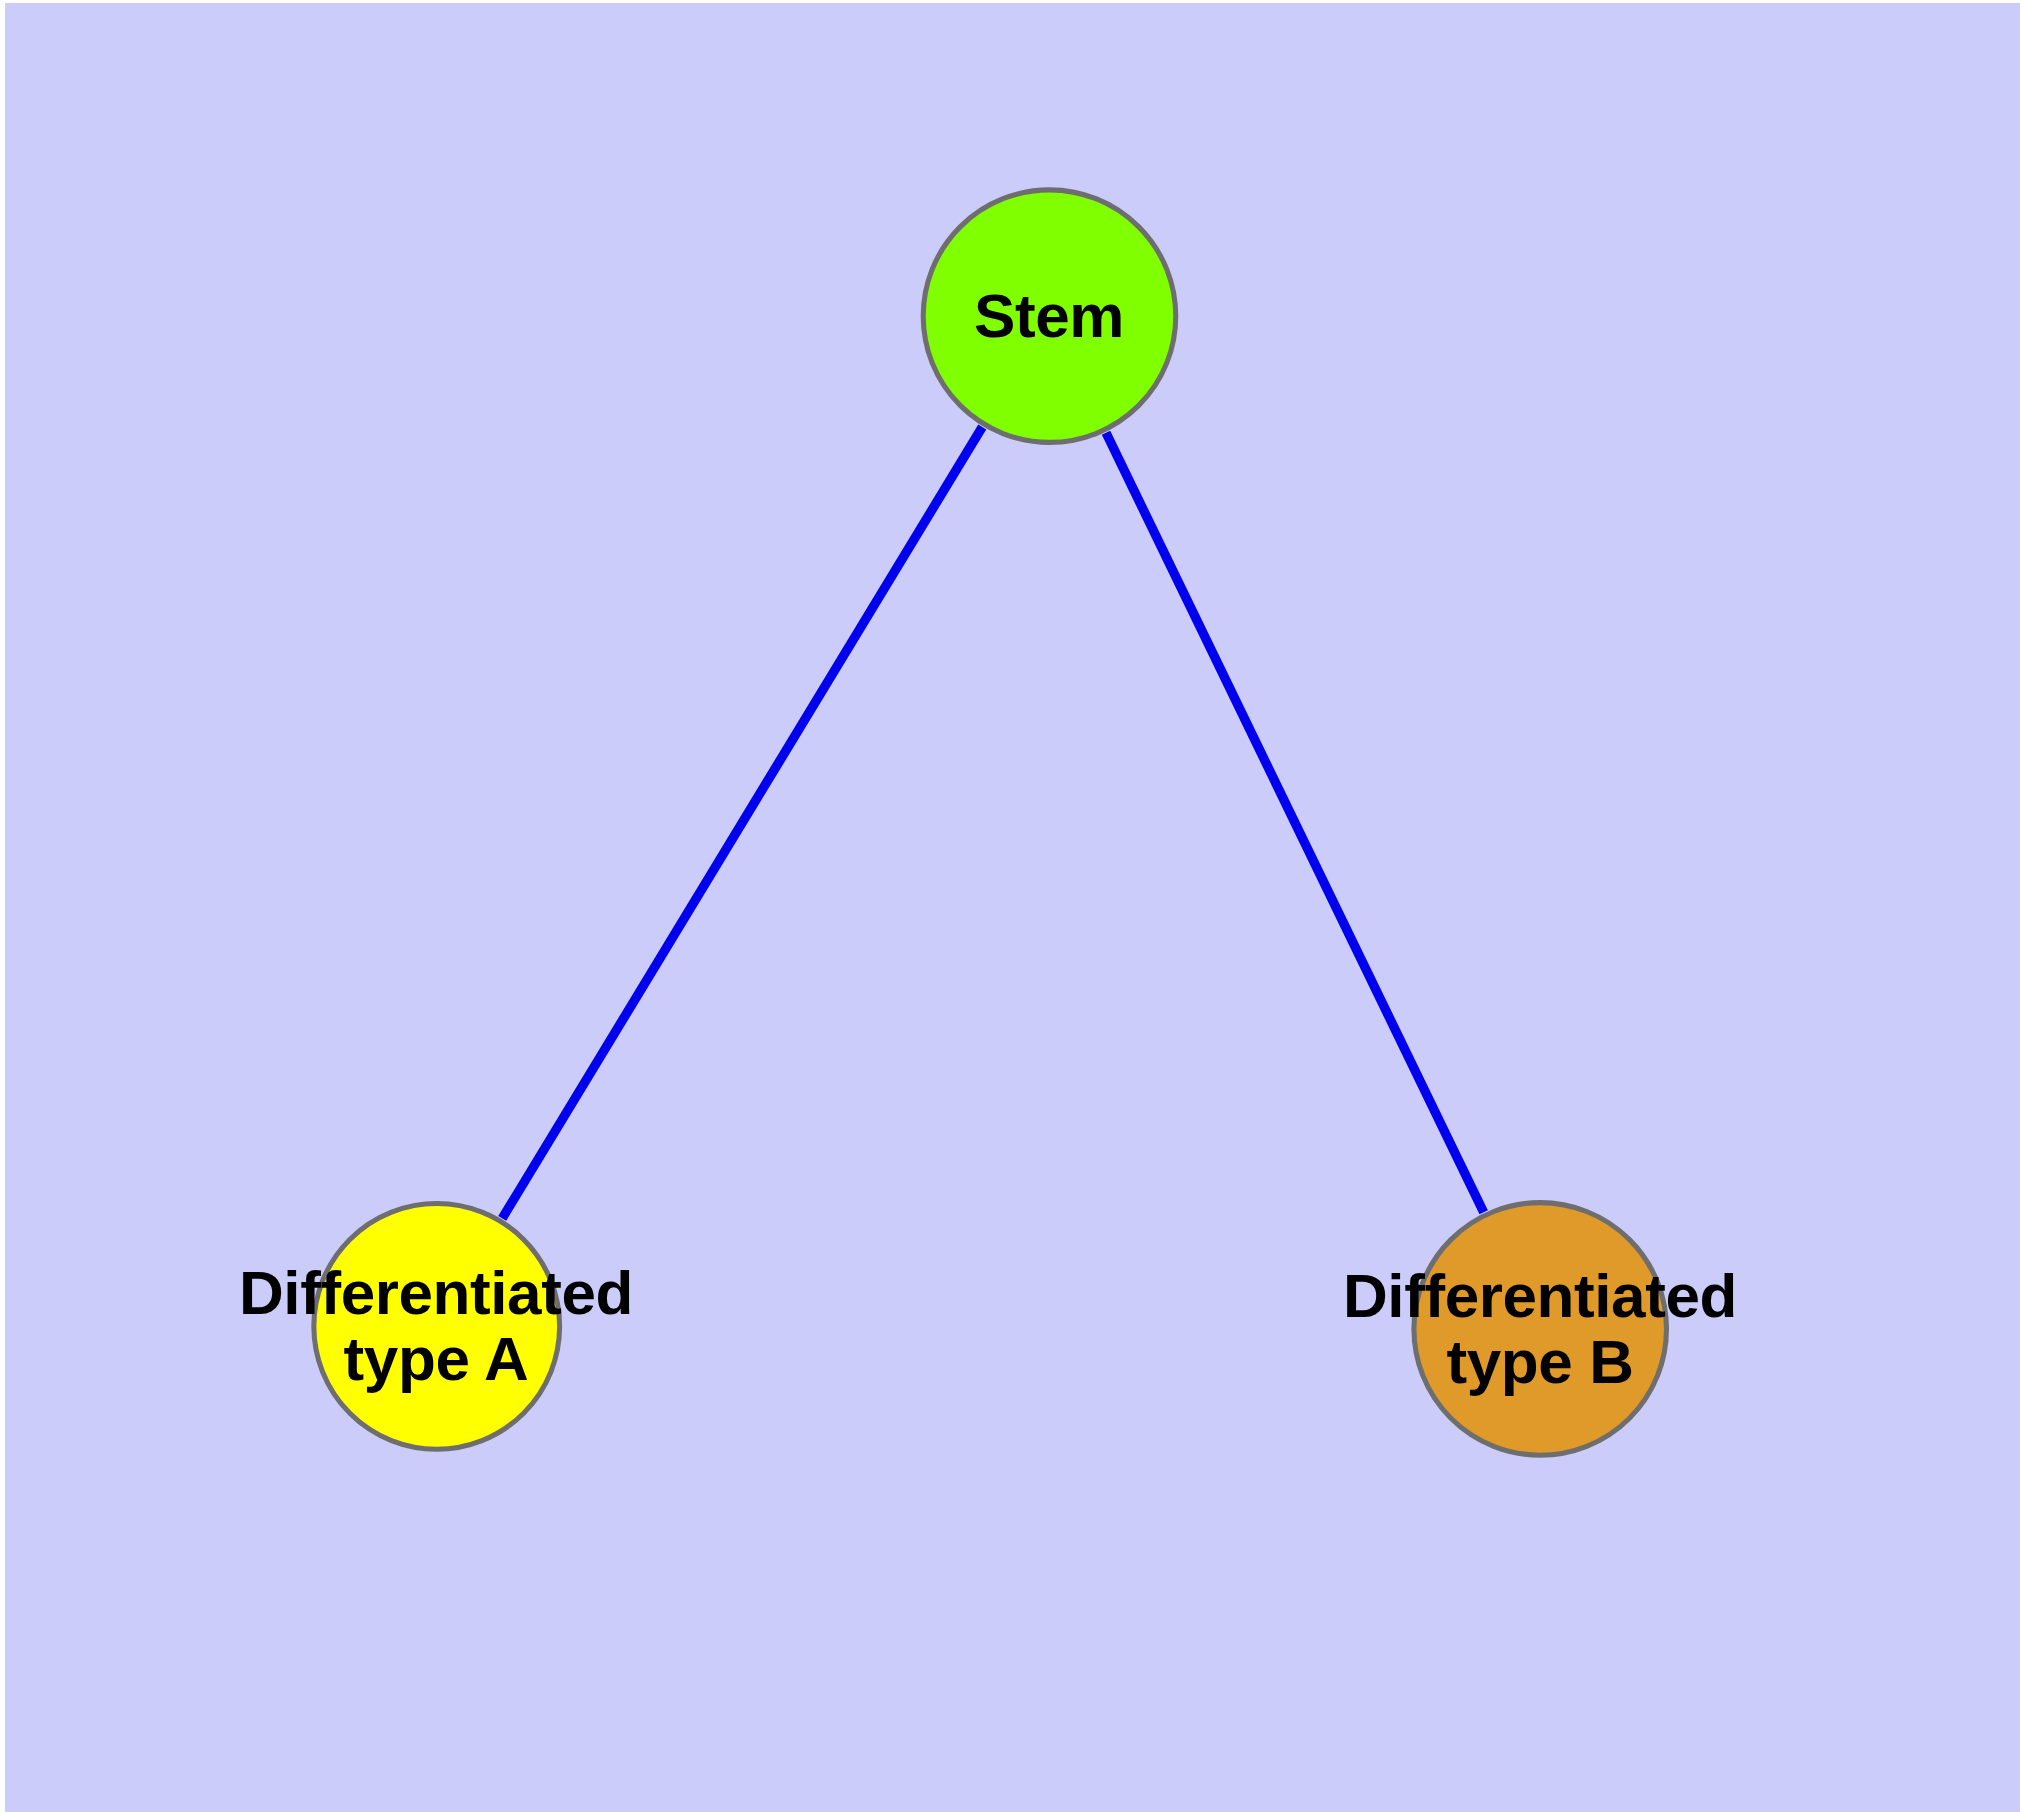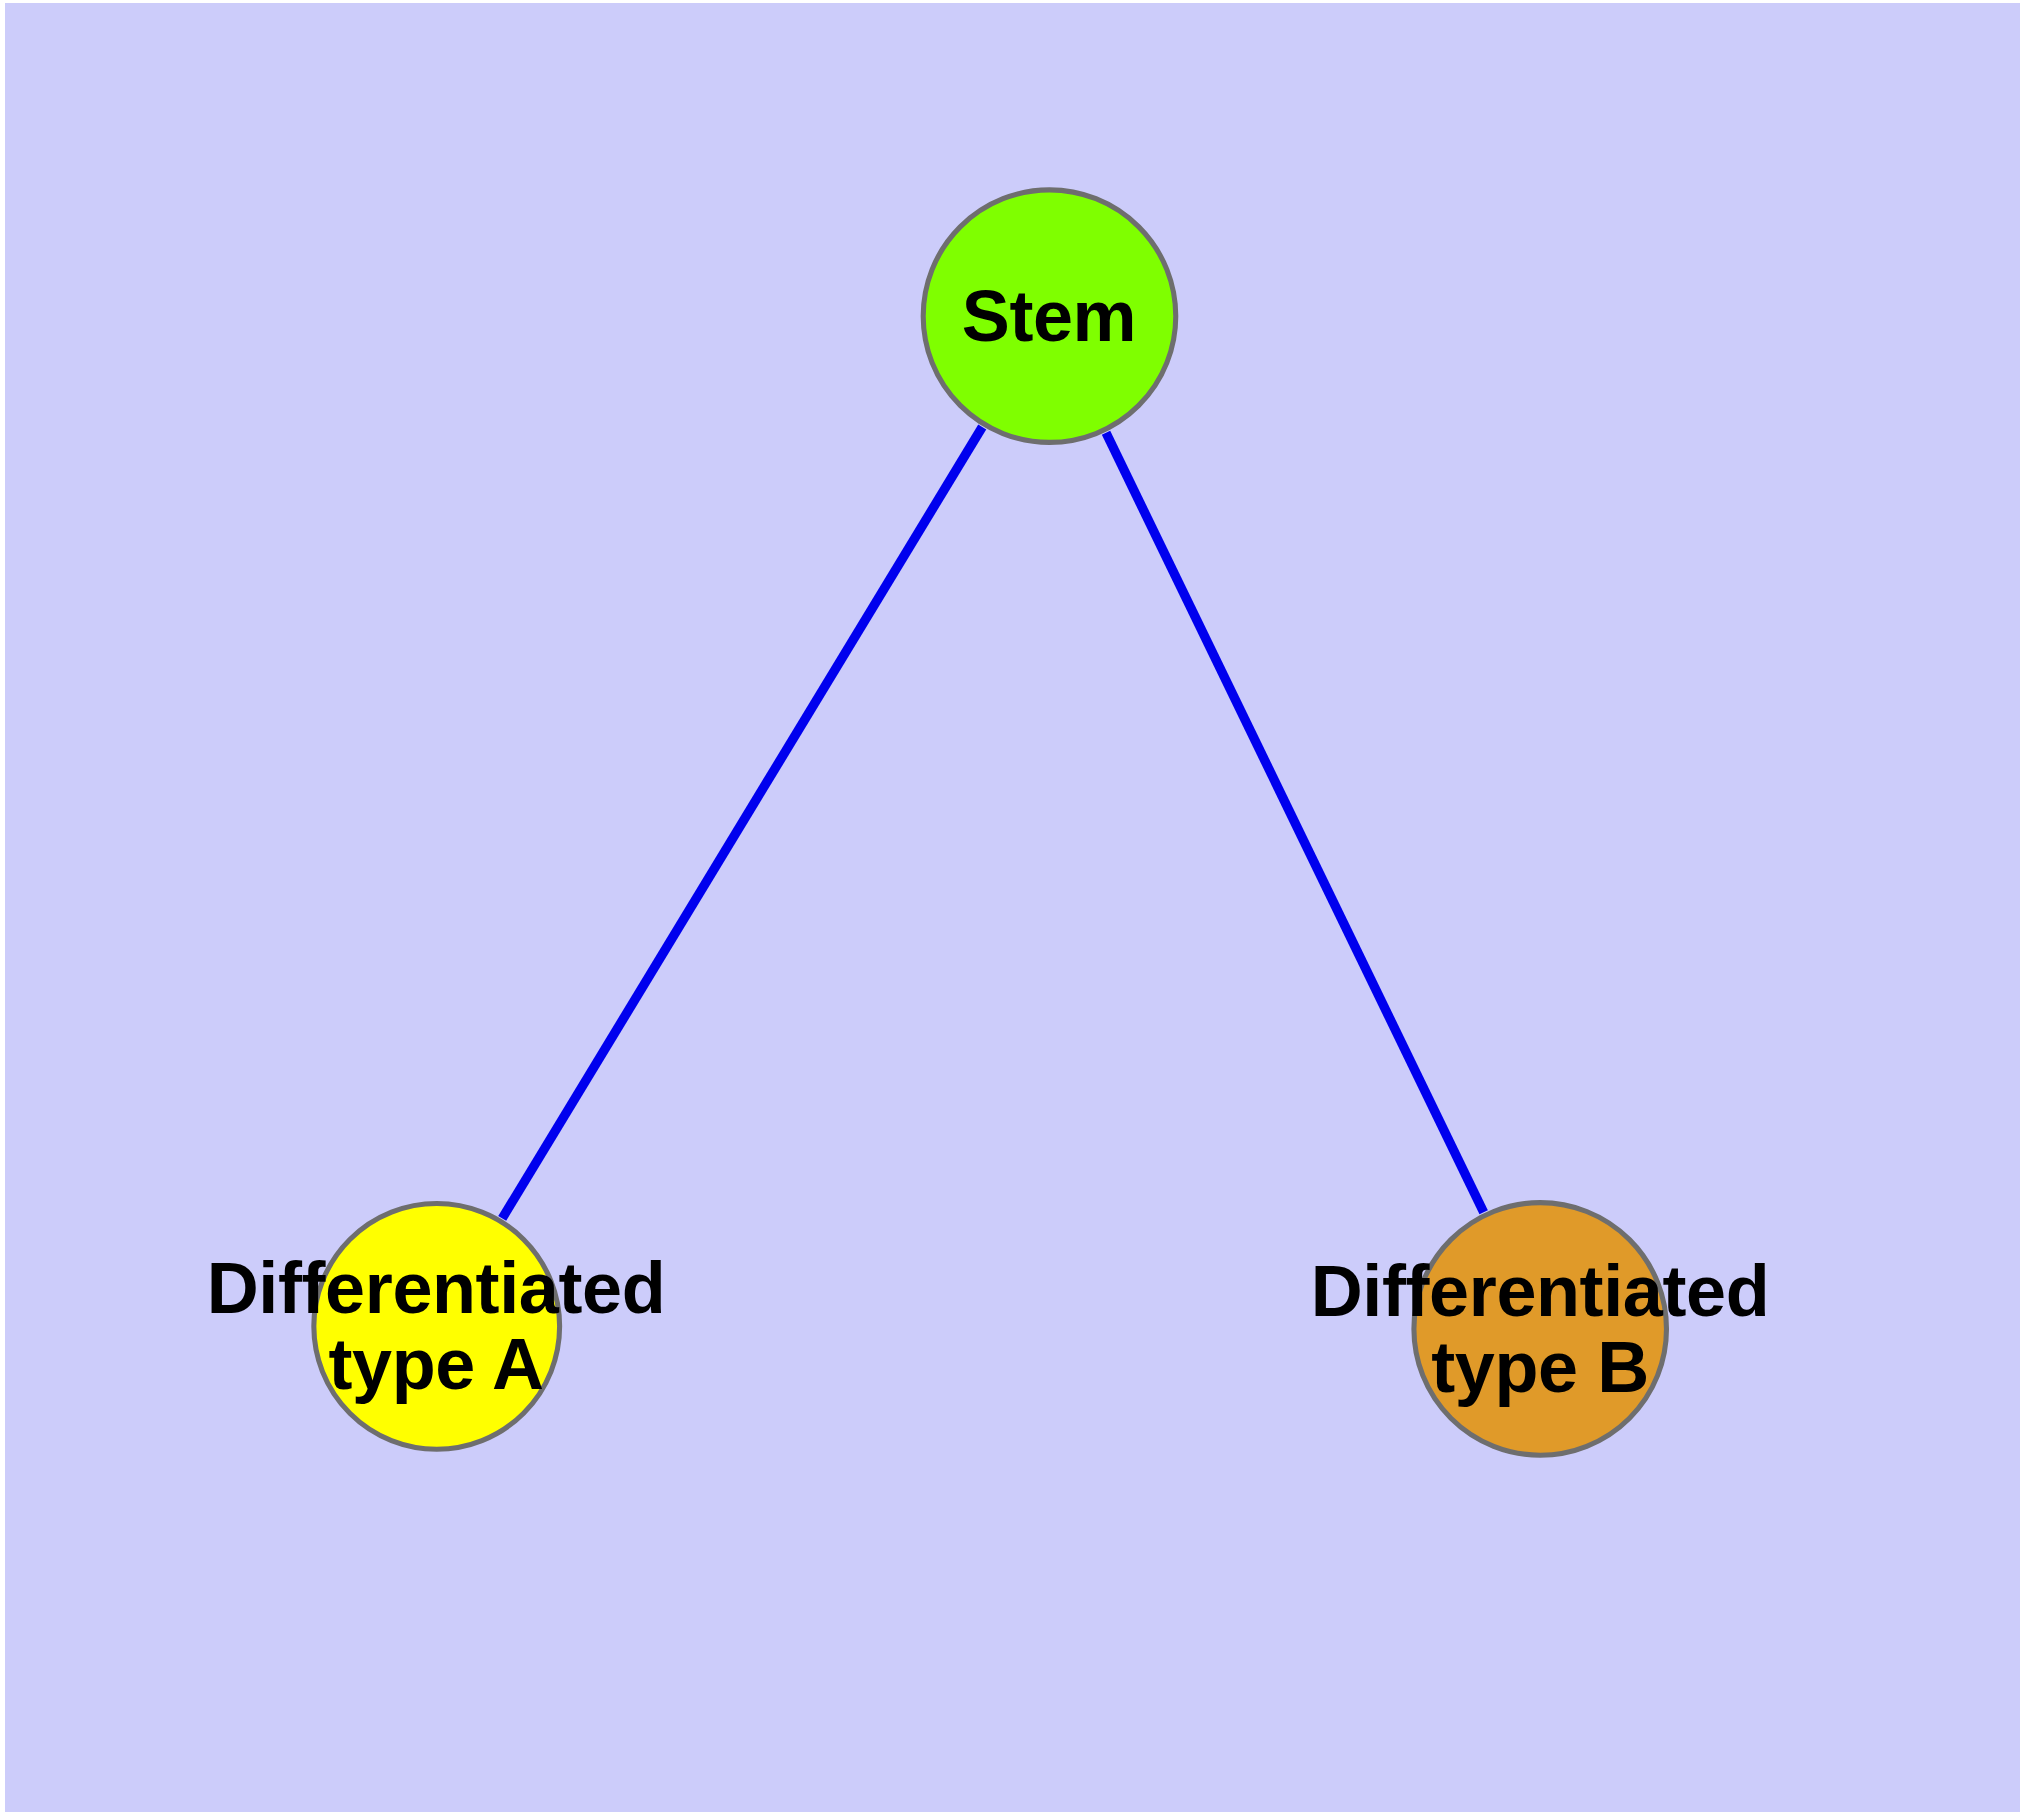--- a/index.html
+++ b/index.html
@@ -29,21 +29,21 @@
     position: absolute;
     left: 0;
     top: 0;
     width: 2021px;
     height: 1812px;
   }
   .node-label {
     position: absolute;
     color: #000000;
     font-weight: bold;
-    font-size: 72px;
+    font-size: 62px;
     line-height: 1.06;
     text-align: center;
     white-space: pre;
     letter-spacing: -0.4px;
     transform: translate(-50%, -50%);
     pointer-events: none;
     user-select: none;
   }
 </style>
 </head>

